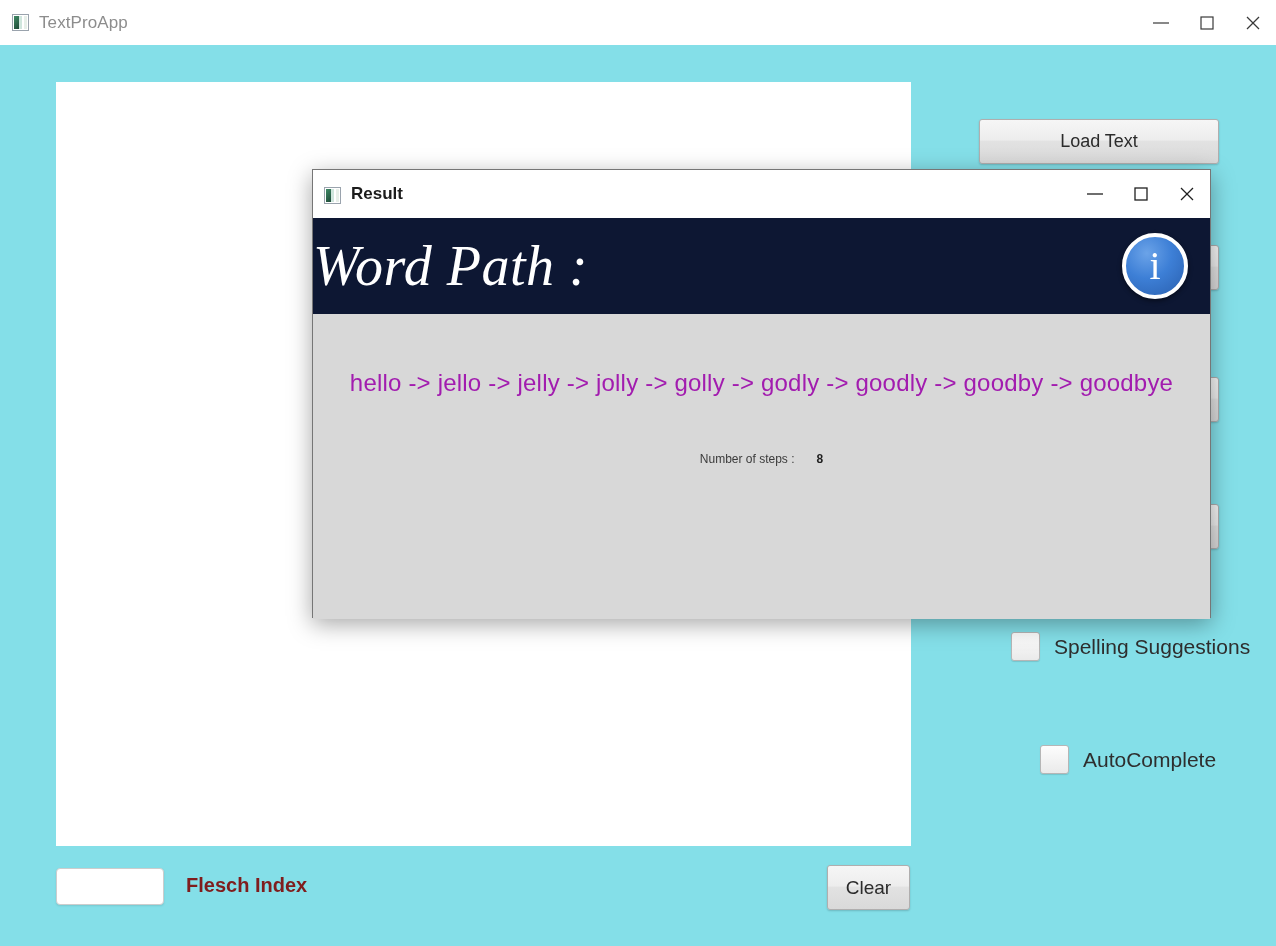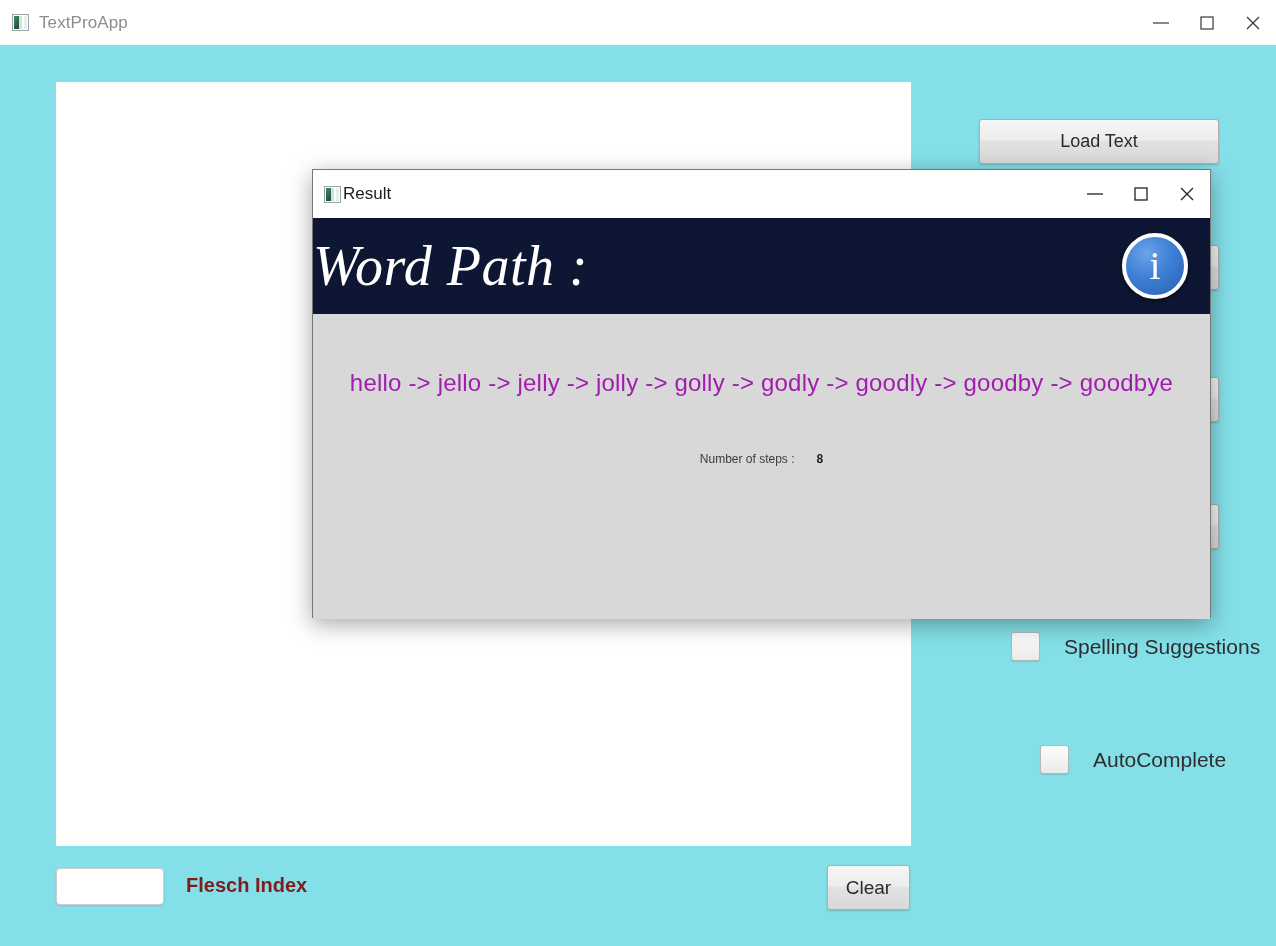--- a/index.html
+++ b/index.html
@@ -118,21 +118,21 @@
     width: 240px; height: 45px;
   }
   #hidden-btn-1 { top: 245px; }
   #hidden-btn-2 { top: 377px; }
   #hidden-btn-3 { top: 504px; }
 
   .checkbox-row {
     position: absolute;
     display: flex;
     align-items: center;
-    gap: 24px;
+    gap: 14px;
     padding-left: 32px;
   }
   #chk-spelling { left: 979px; top: 632px; }
   #chk-autocomplete { left: 979px; top: 745px; margin-left: 29px; }
   .checkbox-box {
     width: 29px; height: 29px;
     border: 1px solid #b6b6b6;
     border-radius: 3px;
     background: linear-gradient(to bottom, #fdfdfd, #eaeaea);
     box-shadow: 0 1px 1px rgba(0,0,0,.12);
@@ -180,24 +180,25 @@
     box-shadow: 0 6px 22px rgba(0,0,0,.35);
   }
   .dialog-titlebar {
     height: 48px;
     background: #ffffff;
     display: flex;
     align-items: center;
   }
   .dialog-titlebar-left {
     display: flex;
-    align-items: center;
-    gap: 2px;
+    align-items: flex-end;
+    gap: 10px;
     padding-left: 11px;
     flex: 1;
+    font-weight: bold;
   }
   .dialog-title {
     font-size: 17px;
     color: #1c1c1c;
   }
   .dialog-wincontrols { display: flex; height: 48px; }
   .dialog-wincontrol {
     width: 46px; height: 48px;
     display: flex; align-items: center; justify-content: center;
     color: #202020;

